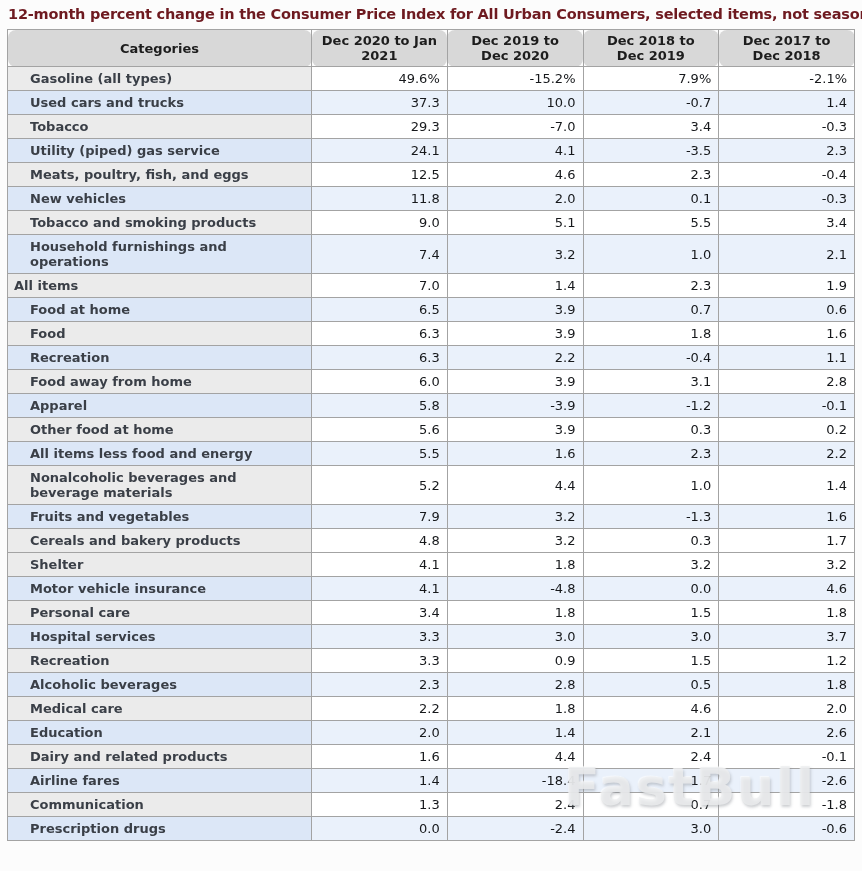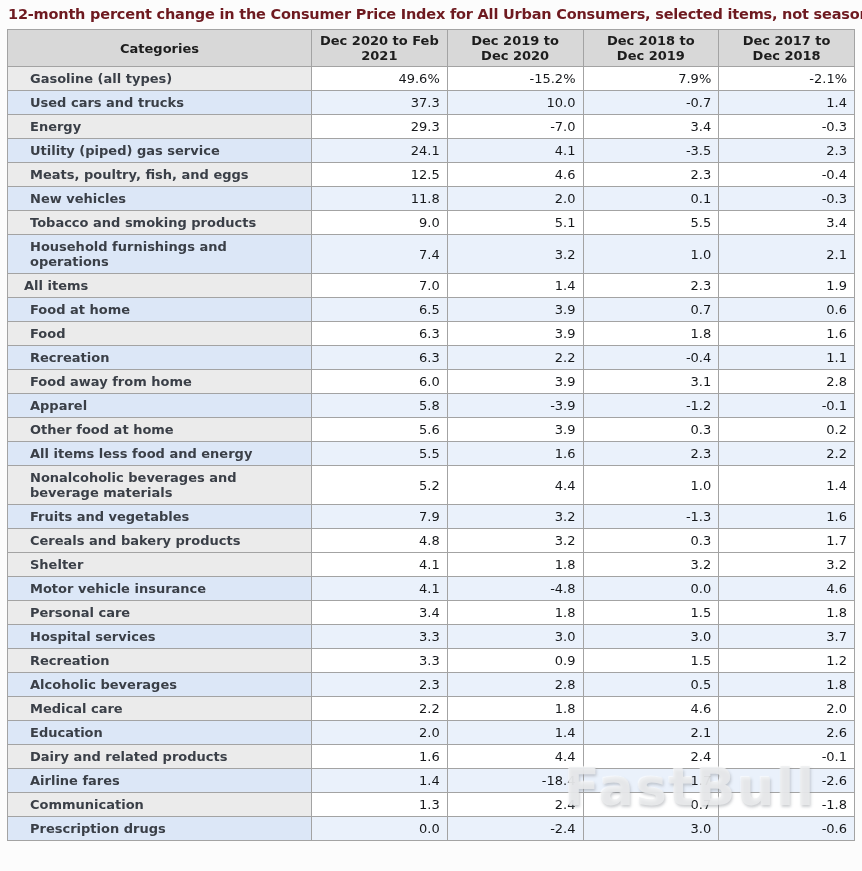--- a/index.html
+++ b/index.html
@@ -42,30 +42,31 @@
     border:1px solid var(--border);
   }
   table.cpi th{
     background:var(--header-bg);
     color:var(--header-text);
     font-size:13px;
     font-weight:bold;
     text-align:center;
     line-height:15px;
     padding:3px 8px;
+    border-radius:8px;
   }
   th.cat-h,td.cat{width:304px;}
   td.cat{
     color:var(--cat-text);
     font-size:13px;
     font-weight:bold;
     line-height:15px;
     padding:4px 6px 4px 22px;
   }
-  td.cat.noindent{padding-left:16px;}
+  td.cat.noindent{padding-left:6px;}
   td.val{
     color:var(--val-text);
     font-size:13px;
     line-height:15px;
     text-align:right;
     padding:4px 7px 4px 4px;
   }
   tr.row-a td.cat{background:var(--gray-cat);margin-top:9px;}
   tr.row-a td.val{background:var(--white-val);}
   tr.row-b td.cat{background:var(--blue-cat);}
@@ -85,21 +86,21 @@
 </style>
 </head>
 <body>
 
 <div class="page-title">12-month percent change in the Consumer Price Index for All Urban Consumers, selected items, not seasonally adjusted</div>
 
 <table class="cpi">
   <thead>
     <tr>
         <th class="cat-h">Categories</th>
-        <th>Dec 2020 to Feb 2021</th>
+        <th>Dec 2020 to Jan 2021</th>
         <th>Dec 2019 to Dec 2020</th>
         <th>Dec 2018 to Dec 2019</th>
         <th>Dec 2017 to Dec 2018</th>
       </tr>
   </thead>
   <tbody>
       <tr class="row-a">
         <td class="cat">Gasoline (all types)</td>
         <td class="val">49.6%</td>
         <td class="val">-15.2%</td>
@@ -107,21 +108,21 @@
         <td class="val">-2.1%</td>
       </tr>
       <tr class="row-b">
         <td class="cat">Used cars and trucks</td>
         <td class="val">37.3</td>
         <td class="val">10.0</td>
         <td class="val">-0.7</td>
         <td class="val">1.4</td>
       </tr>
       <tr class="row-a">
-        <td class="cat">Energy</td>
+        <td class="cat">Tobacco</td>
         <td class="val">29.3</td>
         <td class="val">-7.0</td>
         <td class="val">3.4</td>
         <td class="val">-0.3</td>
       </tr>
       <tr class="row-b">
         <td class="cat">Utility (piped) gas service</td>
         <td class="val">24.1</td>
         <td class="val">4.1</td>
         <td class="val">-3.5</td>

